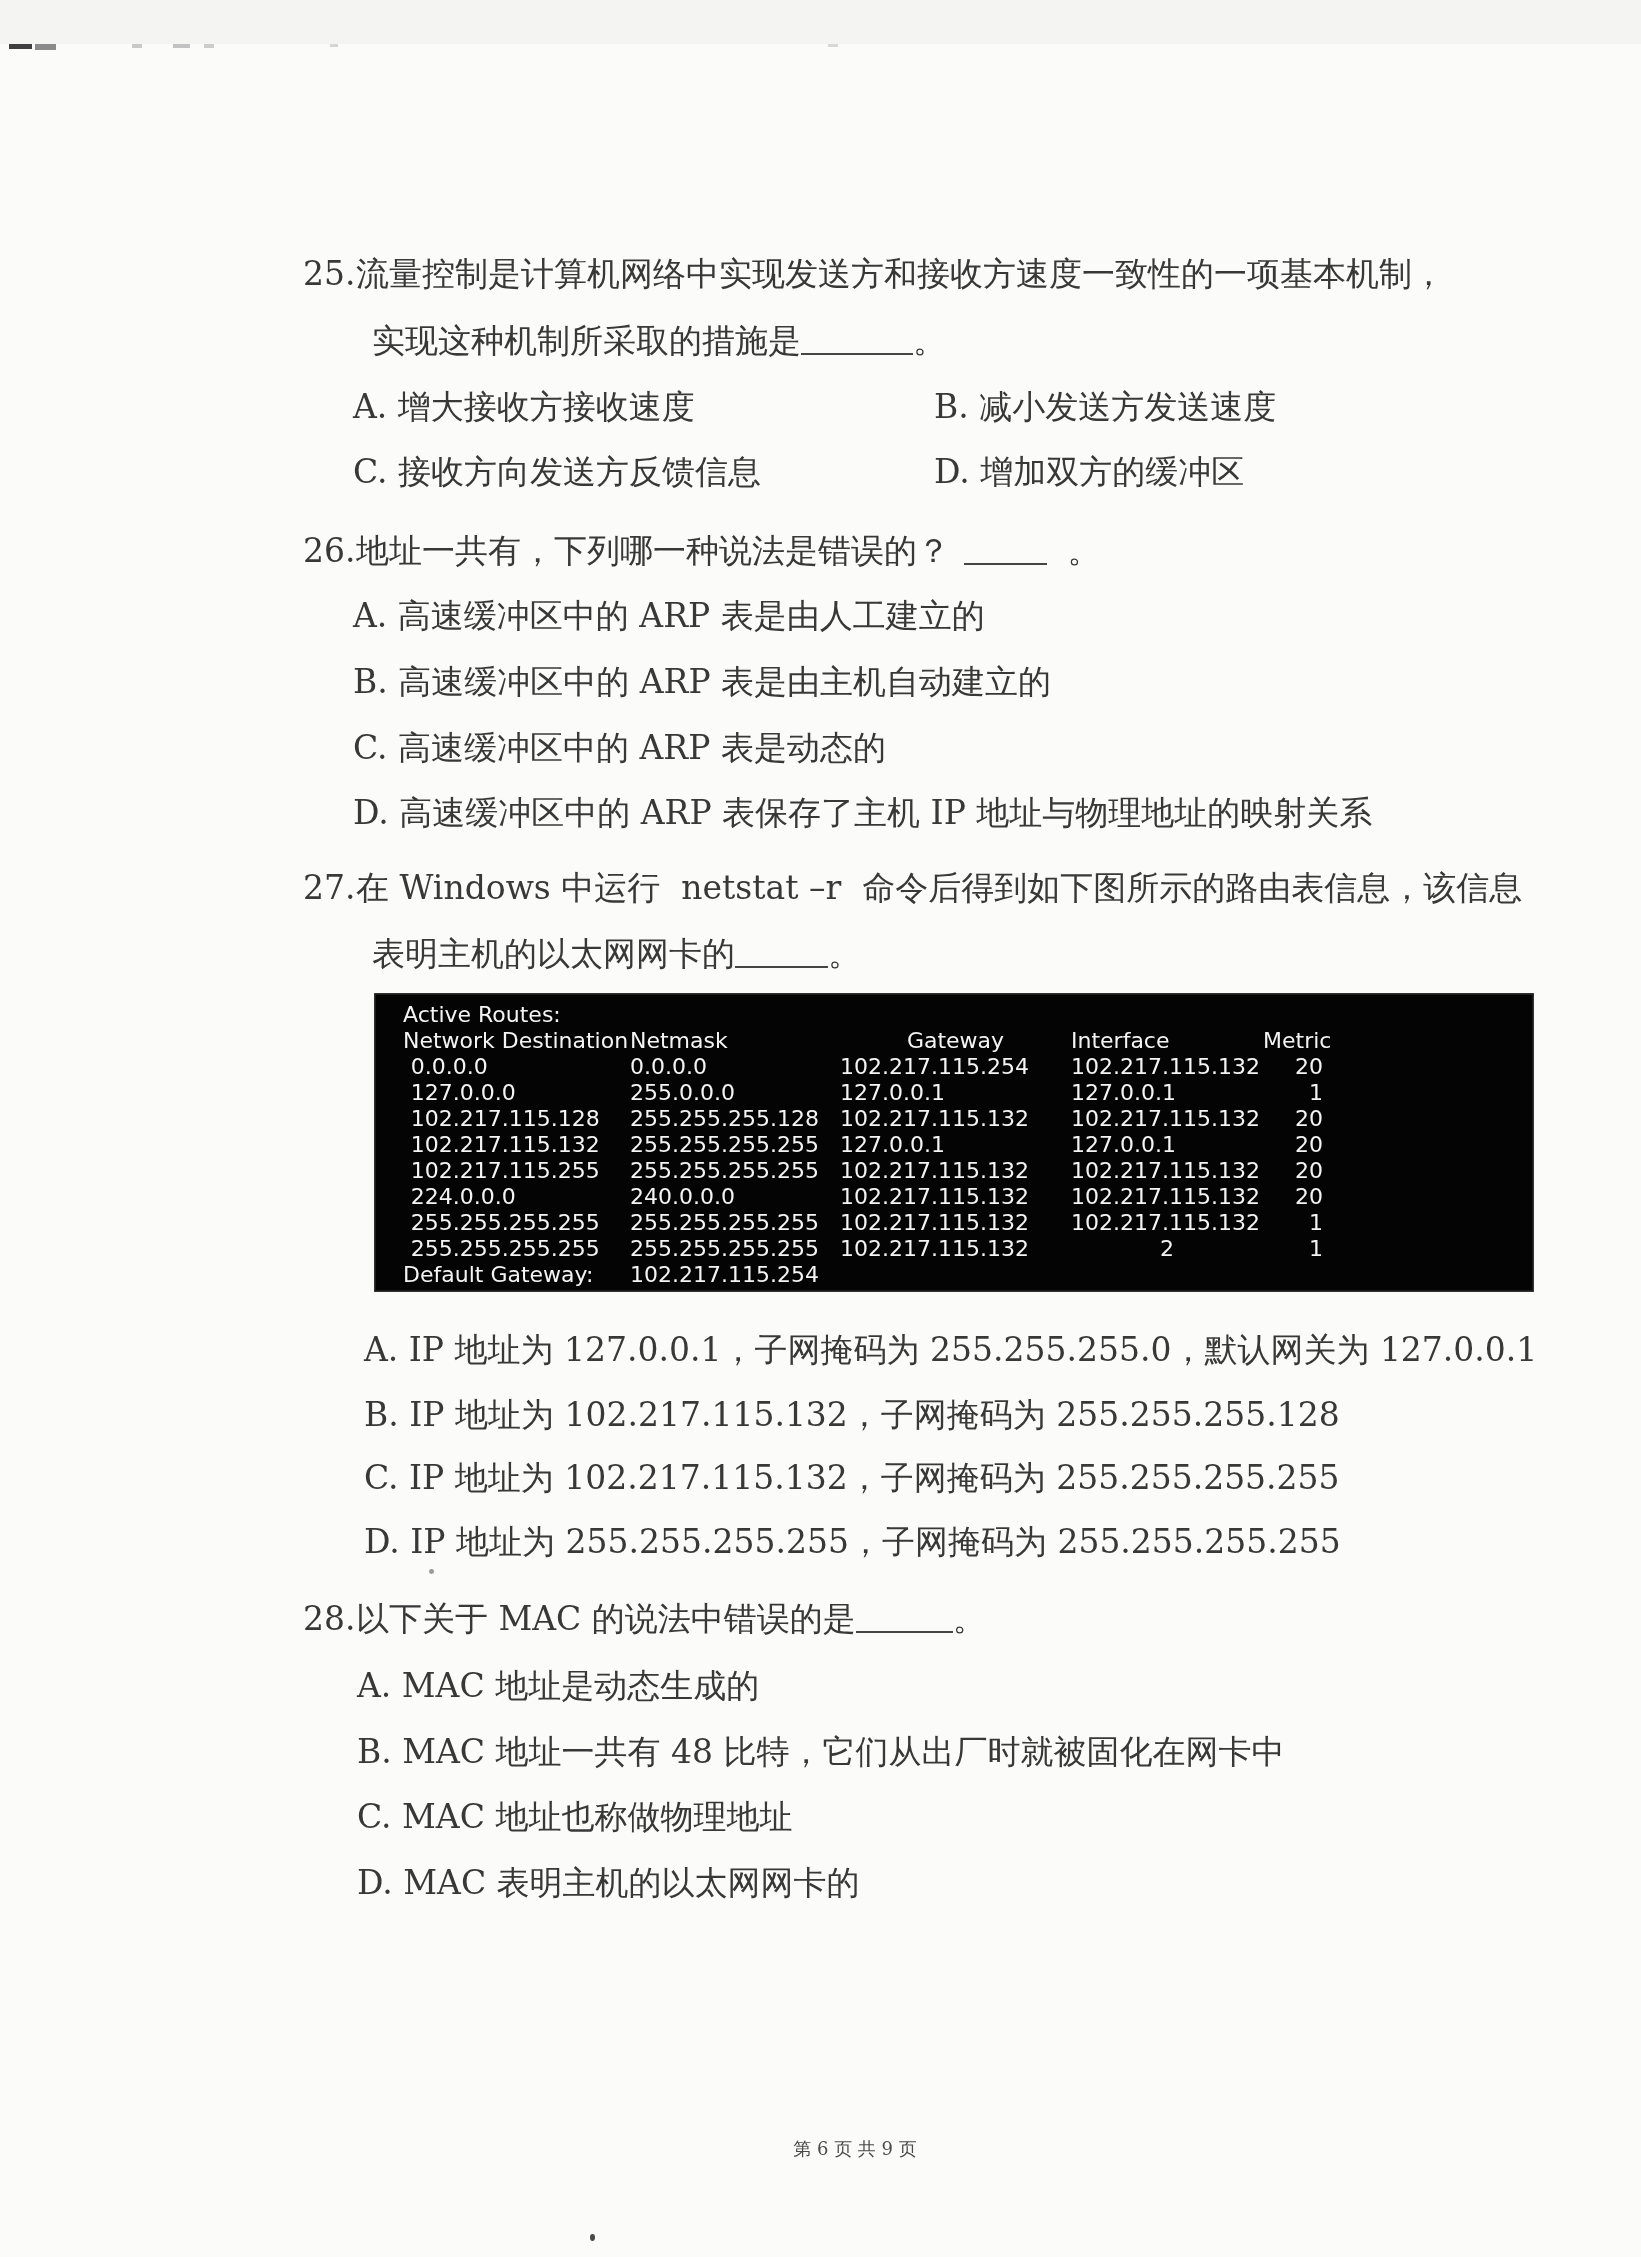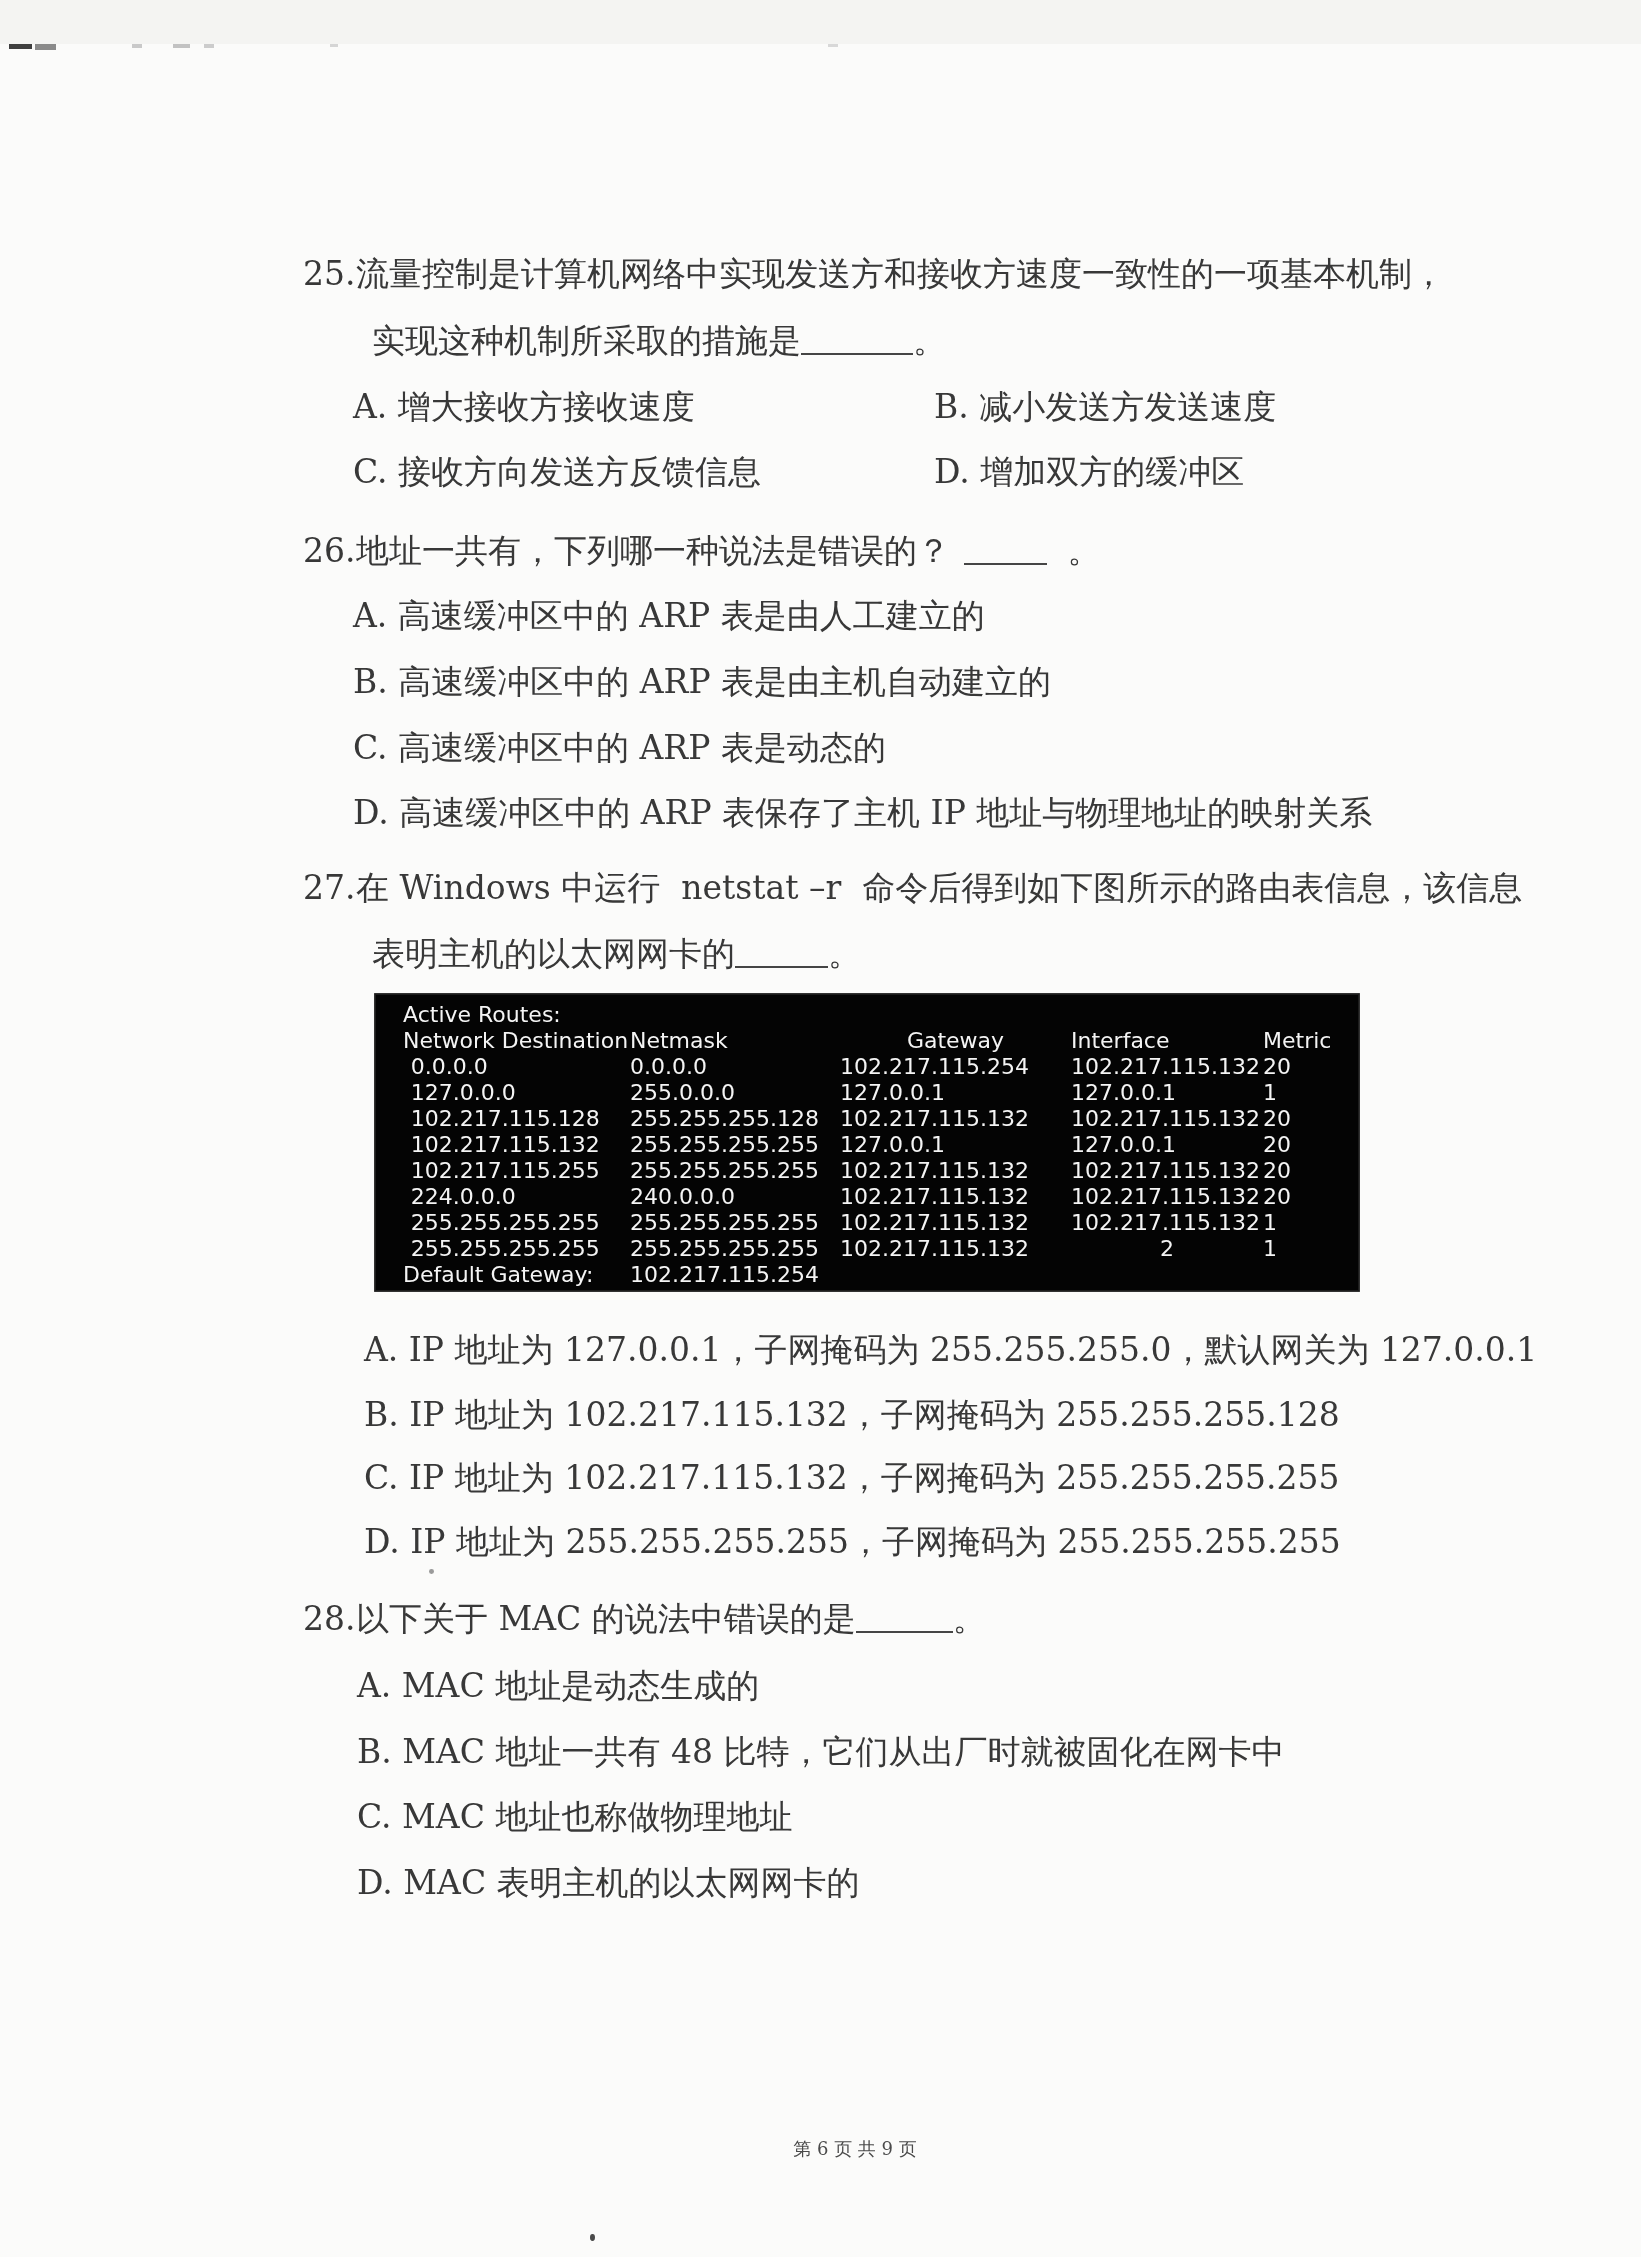--- a/index.html
+++ b/index.html
@@ -20,33 +20,33 @@
   .blank{
     display:inline-block;height:1em;
     border-bottom:2.9px solid #454545;
     margin-bottom:-2.9px;
   }
   
   .strip{position:absolute;top:0;}
   .speck{position:absolute;border-radius:50%;}
   
   .rtable{
-    position:absolute;left:376px;top:951px;width:982px;height:295px;
+    position:absolute;left:376px;top:951px;width:1156px;height:295px;
     background:#040404;color:#f4f4f4;
     font-family:"DejaVu Sans","Liberation Sans",sans-serif;
     font-size:22px;line-height:26px;
     padding-top:6.8px;box-sizing:border-box;
     box-shadow:0 0 0 1.9px #1c1c1c;
   }
   .rline{padding-left:27px;white-space:nowrap;}
   .rgrid{display:grid;grid-template-columns:227px 210px 231px 192px 83px;}
   .rgrid .c{white-space:nowrap;}
   .rrow .c1{padding-left:7.7px;}
   .center{text-align:center;}
-  .metric{padding-right:23px;}
+  .metric{text-align:right;padding-right:23px;}
   .hmetric{text-align:left;}
   .footer{
     position:absolute;top:2093px;left:855px;transform:translateX(-50%);
     font-size:18px;color:#4a4a4a;white-space:nowrap;
   }
 </style>
 </head>
 <body>
 
 <div class="page">

